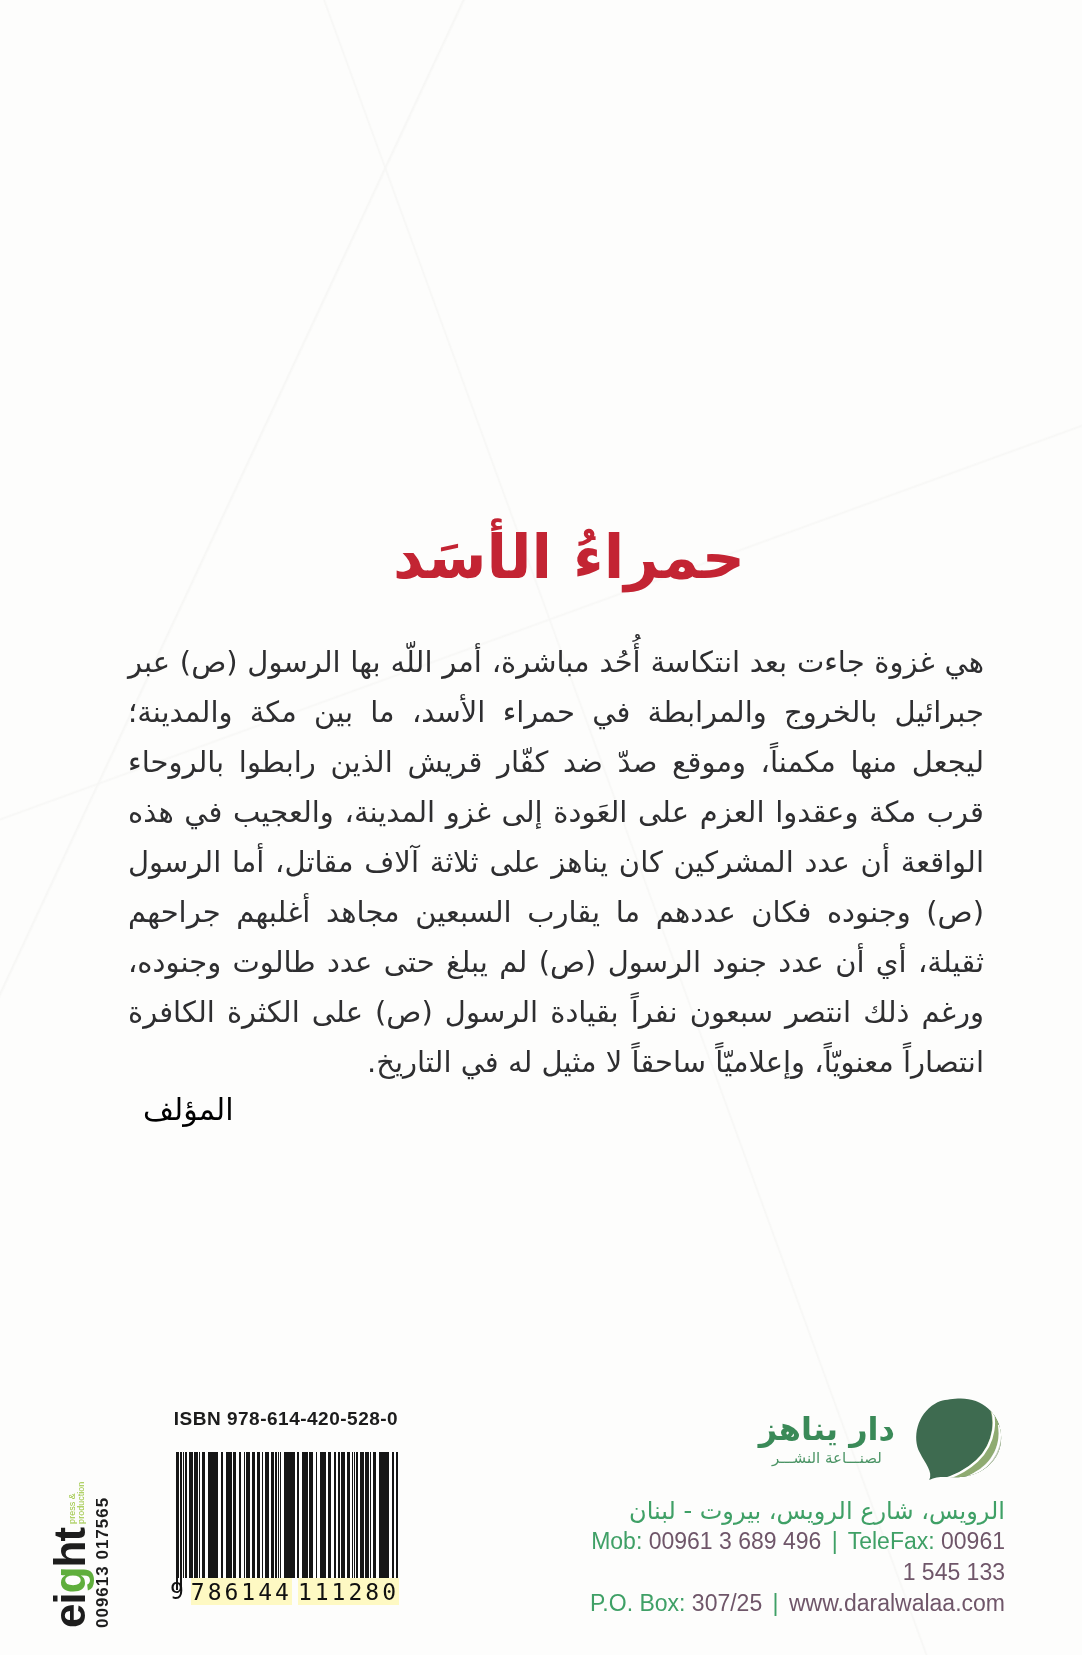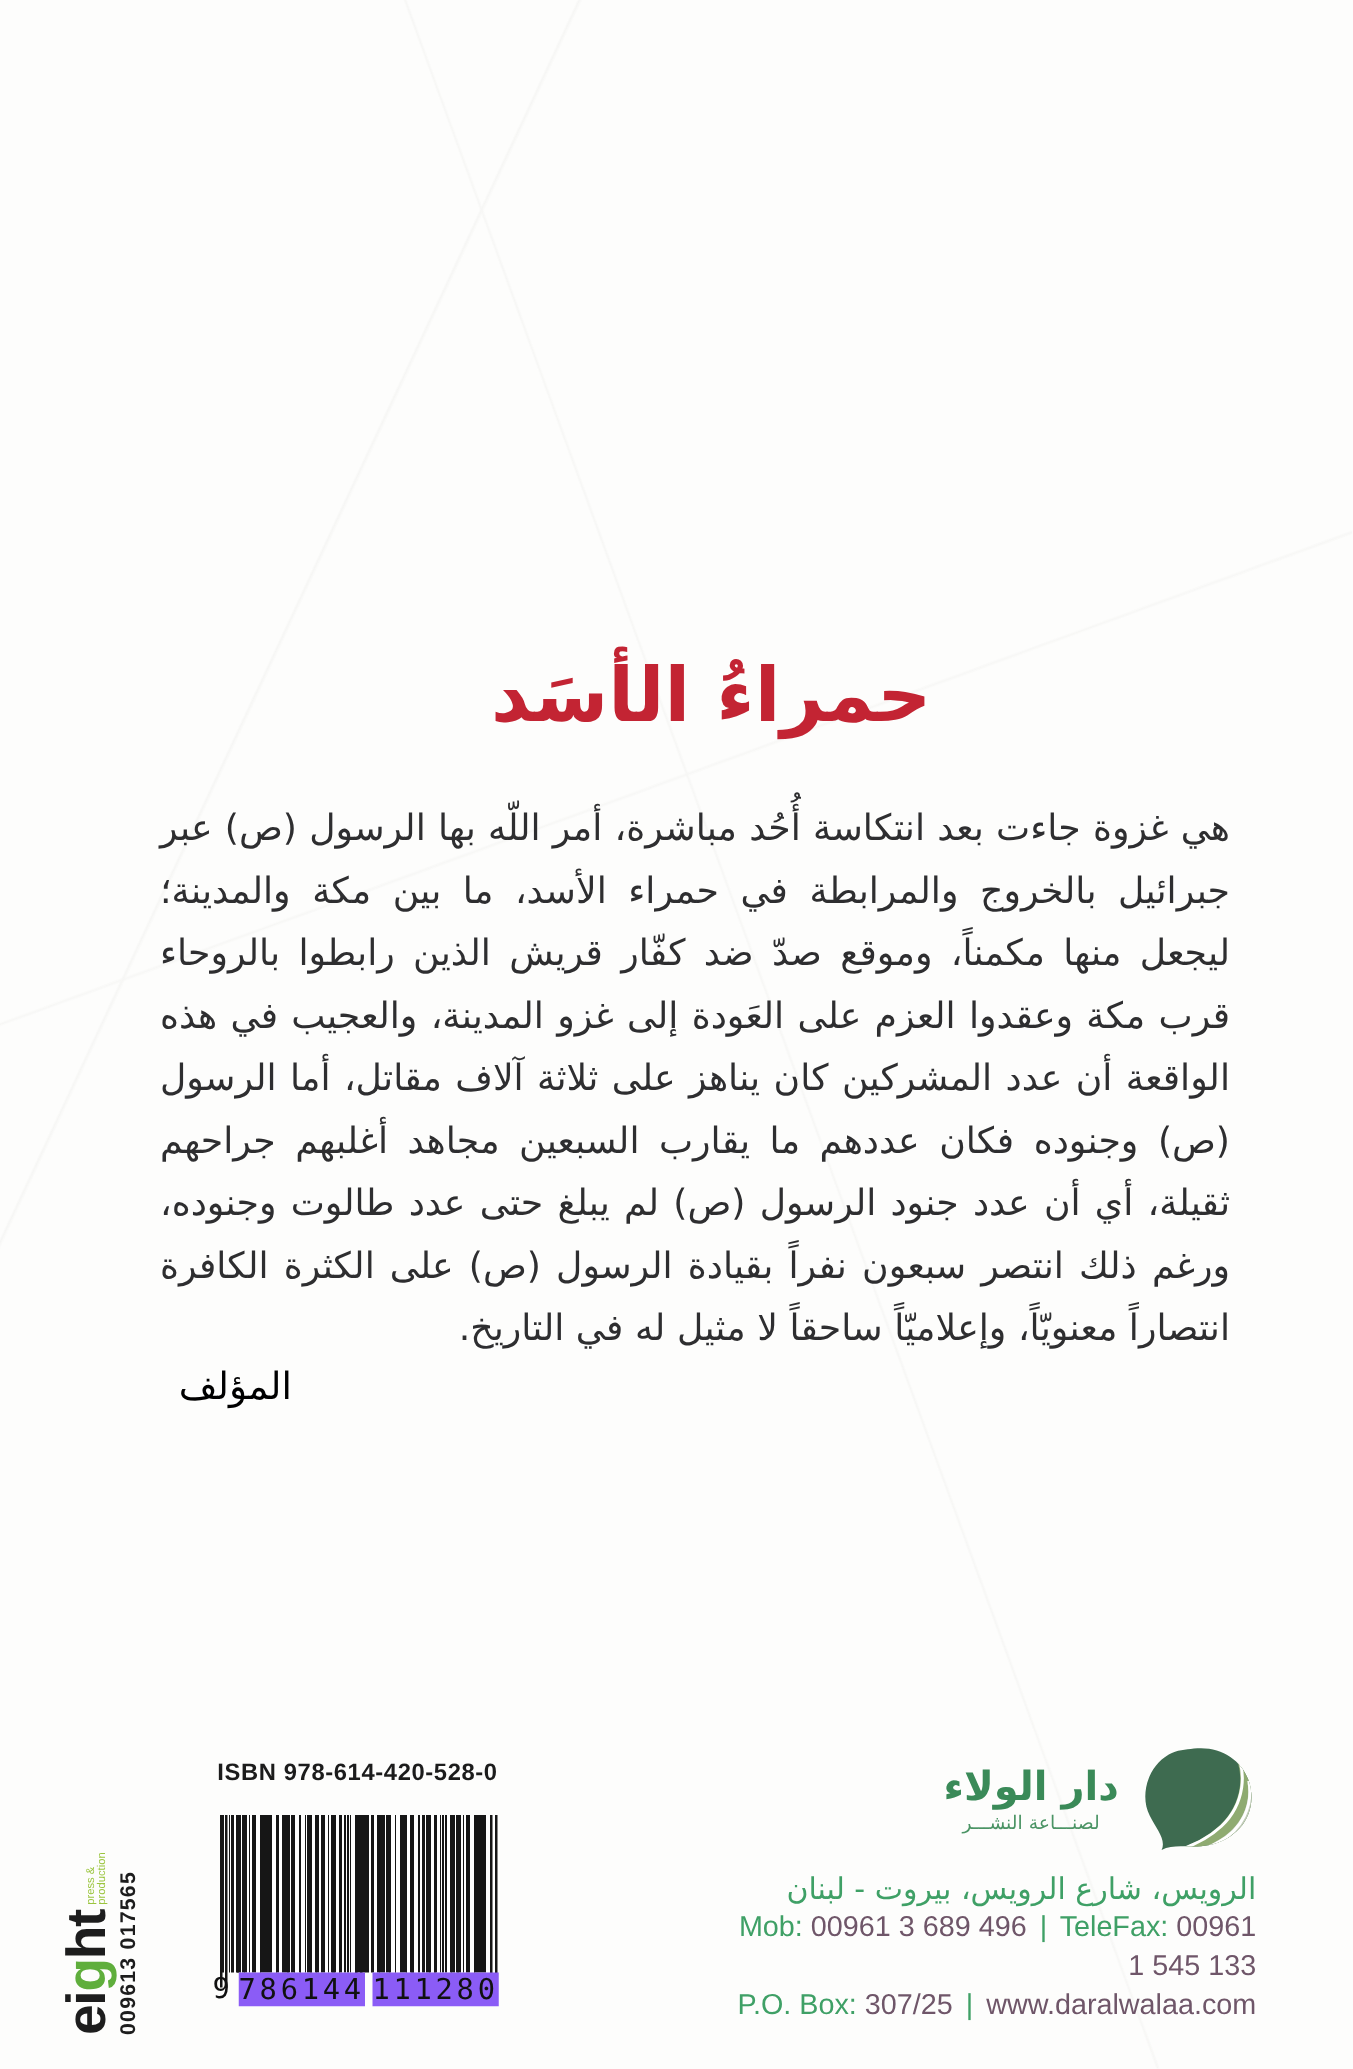--- a/index.html
+++ b/index.html
@@ -51,21 +51,21 @@
       repeating-linear-gradient(90deg,#161616 0 2px,transparent 2px 5px,#161616 5px 6px,transparent 6px 9px),
       repeating-linear-gradient(90deg,#161616 0 3px,#fff 3px 7px,#161616 7px 8px,#fff 8px 13px,#161616 13px 17px,#fff 17px 19px);
   }
   .guard{position:absolute;top:0;width:2px;height:138px;background:#161616;}
   .g1{left:6px}.g2{left:10px}.g3{left:114px}.g4{left:118px}.g5{left:222px}.g6{left:226px}
   .digits{
     position:absolute;top:126px;left:0;width:232px;display:flex;align-items:flex-start;
     font-family:"DejaVu Sans Mono",monospace;font-size:23px;color:#111;
   }
   .digits .lead{width:22px;text-align:left;}
-  .digits .grp{flex:1;text-align:right;letter-spacing:3px;background:#8b5cf6;margin:0 3px;padding-top:1px;}
+  .digits .grp{flex:1;text-align:right;letter-spacing:3px;background:#fef9c3;margin:0 3px;padding-top:1px;}
 
   
   .eight-wrap{position:absolute;left:50px;top:1418px;width:84px;height:210px;}
   .eight-inner{
     width:210px;height:84px;
     transform:rotate(-90deg) translateX(-210px);transform-origin:0 0;
     display:flex;flex-direction:column;justify-content:flex-start;
     font-family:"Liberation Sans",sans-serif;
   }
   .eight-row{display:flex;align-items:flex-end;gap:4px;}
@@ -127,21 +127,21 @@
         <span>production</span>
       </div>
     </div>
     <div class="eight-serial">009613 017565</div>
   </div>
 </div>
 
 <div class="publisher-block">
   <div class="pub-head">
     <div class="pub-name-col">
-      <div class="pub-name">دار الولاء</div>
+      <div class="pub-name">دار يناهز</div>
       <div class="pub-tagline">لصنـــاعة النشـــر</div>
     </div>
     <svg class="pub-logo" viewBox="0 0 100 90">
       <defs>
         <clipPath id="blobClip">
           <path d="M48,3 C73,0 94,16 96,40 C98,62 83,79 60,84 C46,87 32,82 21,88 C25,79 17,71 11,59 C3,44 8,19 27,8 C34,4 41,4 48,3 Z"></path>
         </clipPath>
       </defs>
       <path d="M48,3 C73,0 94,16 96,40 C98,62 83,79 60,84 C46,87 32,82 21,88 C25,79 17,71 11,59 C3,44 8,19 27,8 C34,4 41,4 48,3 Z" fill="#3e6b50"></path>
       <g clip-path="url(#blobClip)">

